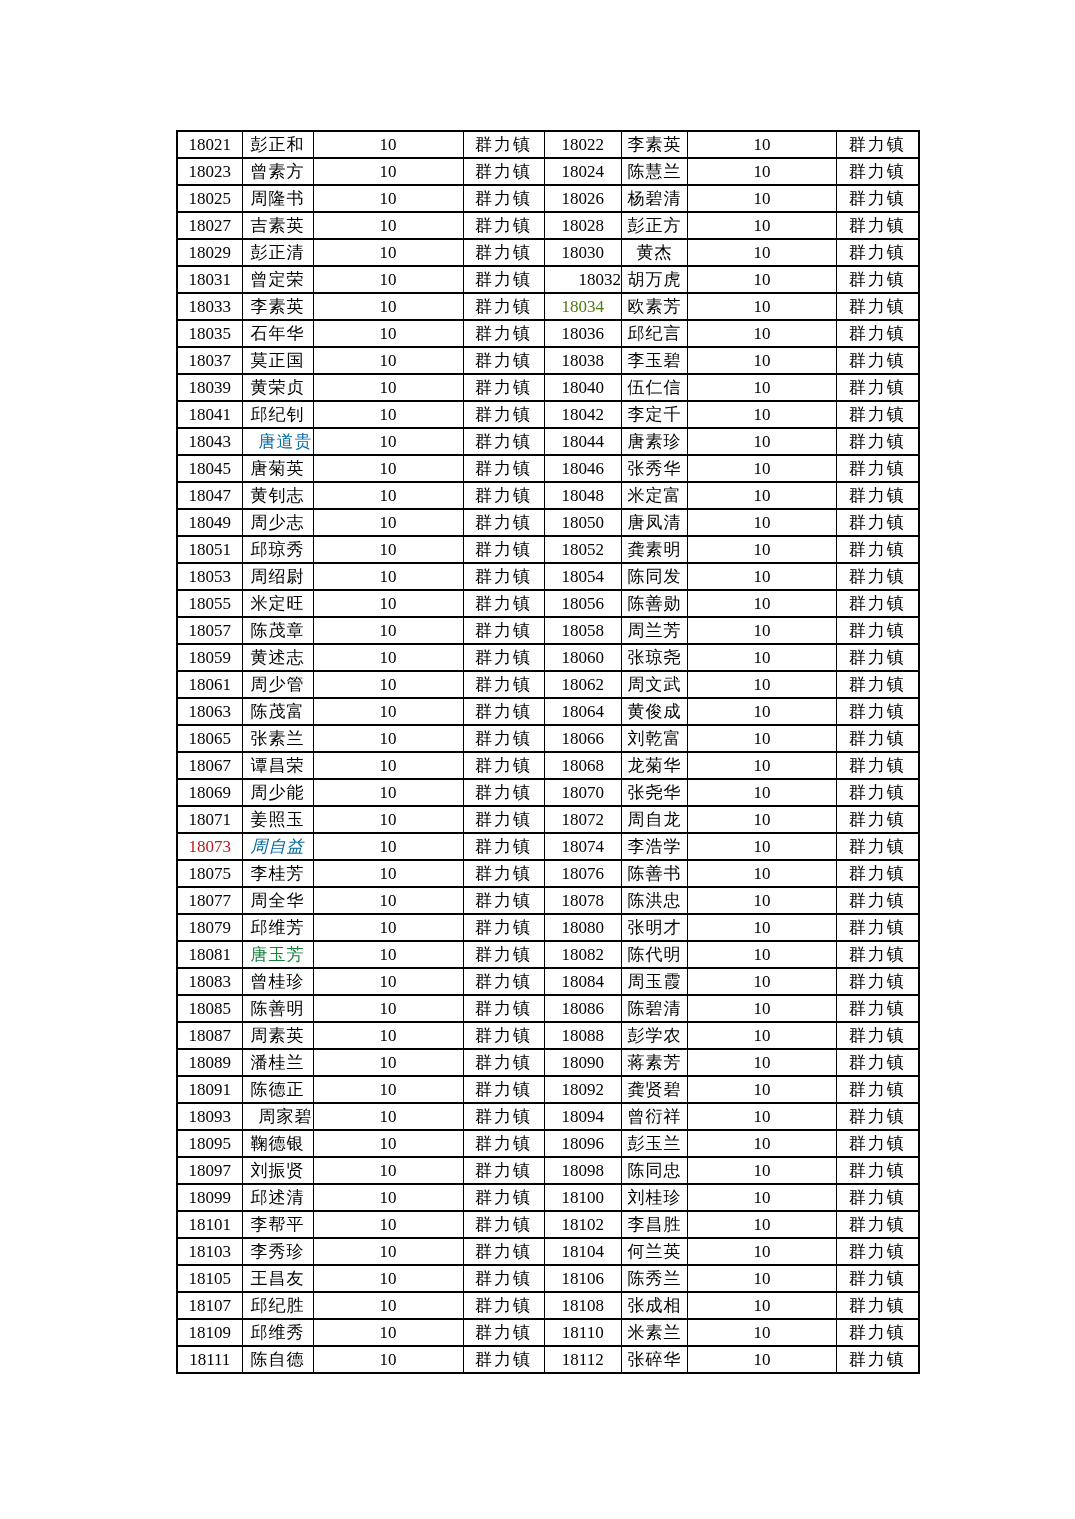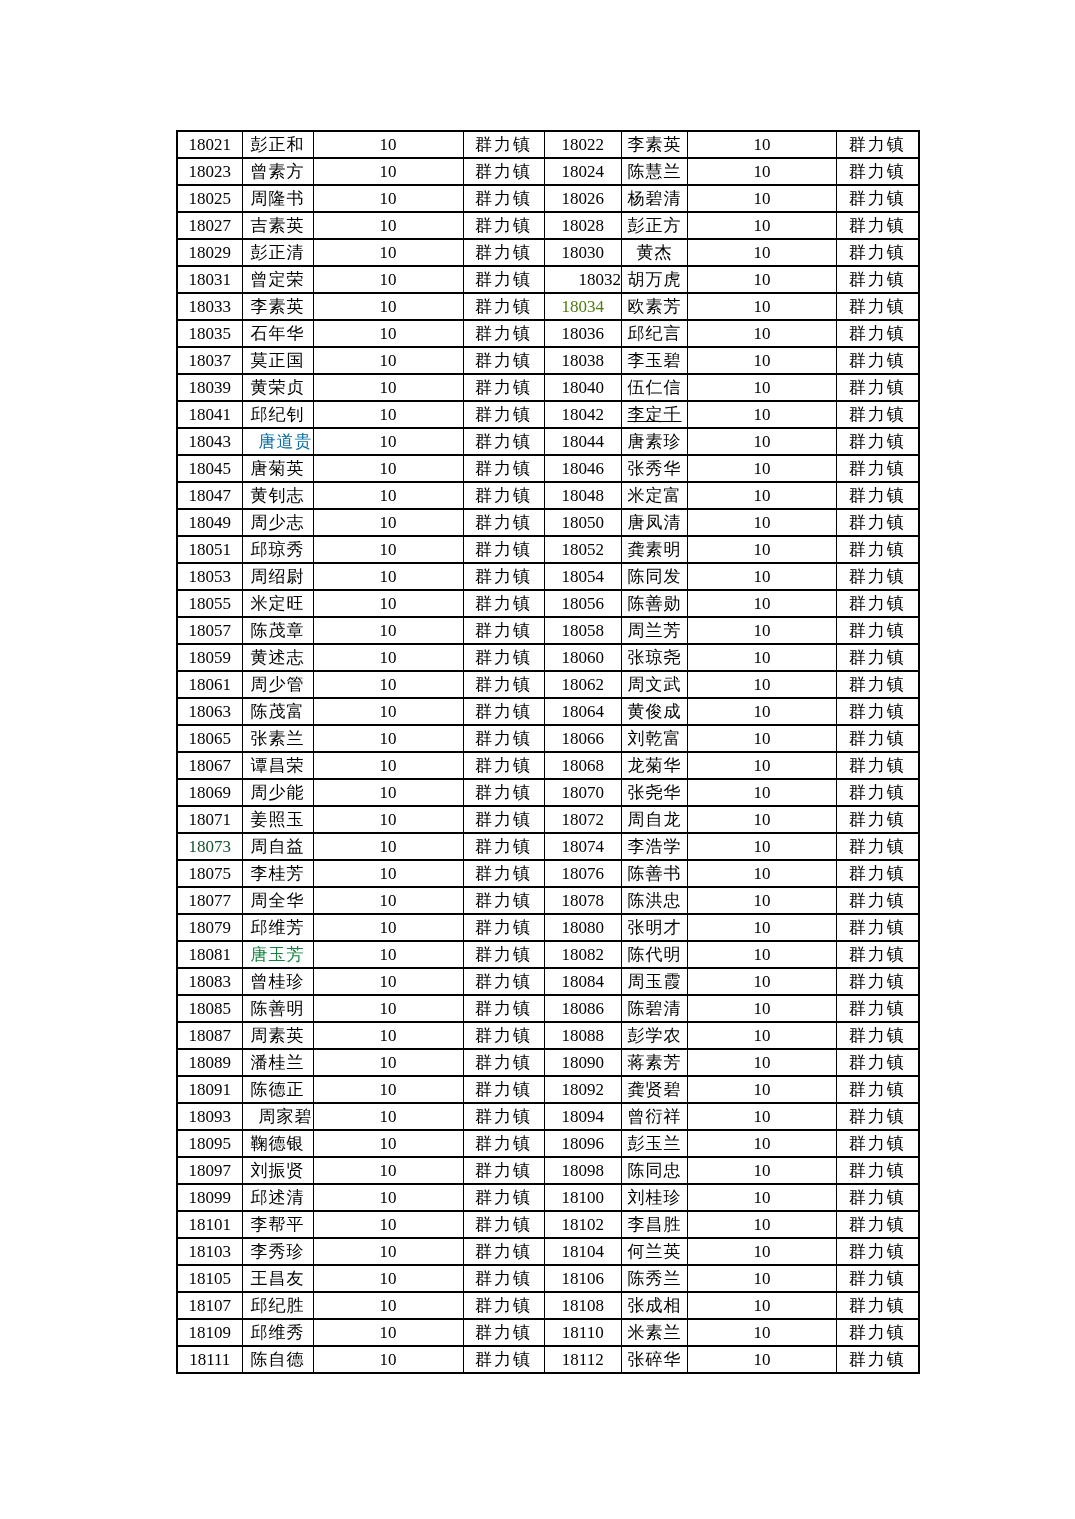--- a/index.html
+++ b/index.html
@@ -158,21 +158,21 @@
           <td class="col5" style="border-color: rgb(0, 0, 0); color: rgb(0, 0, 0);">伍仁信</td>
           <td class="col6" style="border-color: rgb(0, 0, 0); color: rgb(0, 0, 0);">10</td>
           <td class="col7" style="border-color: rgb(0, 0, 0); color: rgb(0, 0, 0);">群力镇</td>
         </tr>
         <tr>
           <td class="col0" style="border-color: rgb(0, 0, 0); color: rgb(0, 0, 0);">18041</td>
           <td class="col1" style="border-color: rgb(0, 0, 0); color: rgb(0, 0, 0);">邱纪钊</td>
           <td class="col2" style="border-color: rgb(0, 0, 0); color: rgb(0, 0, 0);">10</td>
           <td class="col3" style="border-color: rgb(0, 0, 0); color: rgb(0, 0, 0);">群力镇</td>
           <td class="col4" style="border-color: rgb(0, 0, 0); color: rgb(0, 0, 0);">18042</td>
-          <td class="col5" style="border-color: rgb(0, 0, 0); color: rgb(0, 0, 0); text-decoration: underline;">李定千</td>
+          <td class="col5" style="border-color: rgb(0, 0, 0); color: rgb(0, 0, 0);">李定千</td>
           <td class="col6" style="border-color: rgb(0, 0, 0); color: rgb(0, 0, 0);">10</td>
           <td class="col7" style="border-color: rgb(0, 0, 0); color: rgb(0, 0, 0);">群力镇</td>
         </tr>
         <tr>
           <td class="col0" style="border-color: rgb(0, 0, 0); color: rgb(0, 0, 0);">18043</td>
           <td class="col1" style="border-color: rgb(0, 0, 0); color: #0369a1; padding-left: 16px;">唐道贵</td>
           <td class="col2" style="border-color: rgb(0, 0, 0); color: rgb(0, 0, 0);">10</td>
           <td class="col3" style="border-color: rgb(0, 0, 0); color: rgb(0, 0, 0);">群力镇</td>
           <td class="col4" style="border-color: rgb(0, 0, 0); color: rgb(0, 0, 0);">18044</td>
           <td class="col5" style="border-color: rgb(0, 0, 0); color: rgb(0, 0, 0);">唐素珍</td>
@@ -313,22 +313,22 @@
           <td class="col0" style="border-color: rgb(0, 0, 0); color: rgb(0, 0, 0);">18071</td>
           <td class="col1" style="border-color: rgb(0, 0, 0); color: rgb(0, 0, 0);">姜照玉</td>
           <td class="col2" style="border-color: rgb(0, 0, 0); color: rgb(0, 0, 0);">10</td>
           <td class="col3" style="border-color: rgb(0, 0, 0); color: rgb(0, 0, 0);">群力镇</td>
           <td class="col4" style="border-color: rgb(0, 0, 0); color: rgb(0, 0, 0);">18072</td>
           <td class="col5" style="border-color: rgb(0, 0, 0); color: rgb(0, 0, 0);">周自龙</td>
           <td class="col6" style="border-color: rgb(0, 0, 0); color: rgb(0, 0, 0);">10</td>
           <td class="col7" style="border-color: rgb(0, 0, 0); color: rgb(0, 0, 0);">群力镇</td>
         </tr>
         <tr>
-          <td class="col0" style="border-color: rgb(0, 0, 0); color: #14532d; text-align: center;">18073</td>
-          <td class="col1" style="border-color: rgb(0, 0, 0); color: #000000;">周自益</td>
+          <td class="col0" style="border-color: rgb(0, 0, 0); color: #b91c1c; text-align: center;">18073</td>
+          <td class="col1" style="border-color: rgb(0, 0, 0); color: #0369a1; font-style: italic;">周自益</td>
           <td class="col2" style="border-color: rgb(0, 0, 0); color: rgb(0, 0, 0);">10</td>
           <td class="col3" style="border-color: rgb(0, 0, 0); color: rgb(0, 0, 0);">群力镇</td>
           <td class="col4" style="border-color: rgb(0, 0, 0); color: rgb(0, 0, 0);">18074</td>
           <td class="col5" style="border-color: rgb(0, 0, 0); color: rgb(0, 0, 0);">李浩学</td>
           <td class="col6" style="border-color: rgb(0, 0, 0); color: rgb(0, 0, 0);">10</td>
           <td class="col7" style="border-color: rgb(0, 0, 0); color: rgb(0, 0, 0);">群力镇</td>
         </tr>
         <tr>
           <td class="col0" style="border-color: rgb(0, 0, 0); color: rgb(0, 0, 0);">18075</td>
           <td class="col1" style="border-color: rgb(0, 0, 0); color: rgb(0, 0, 0);">李桂芳</td>

